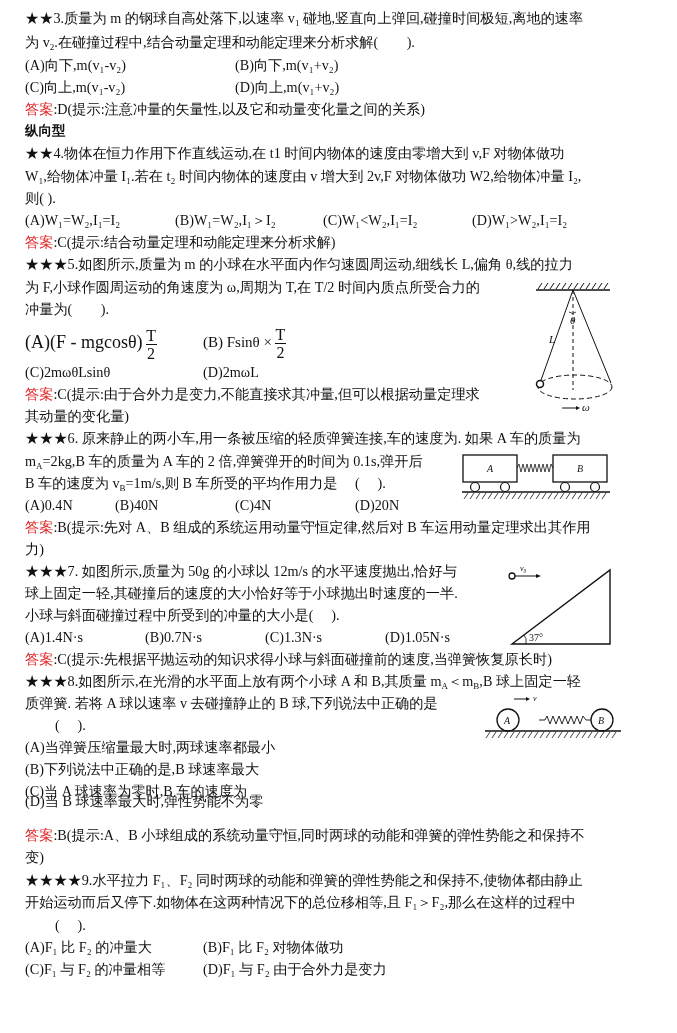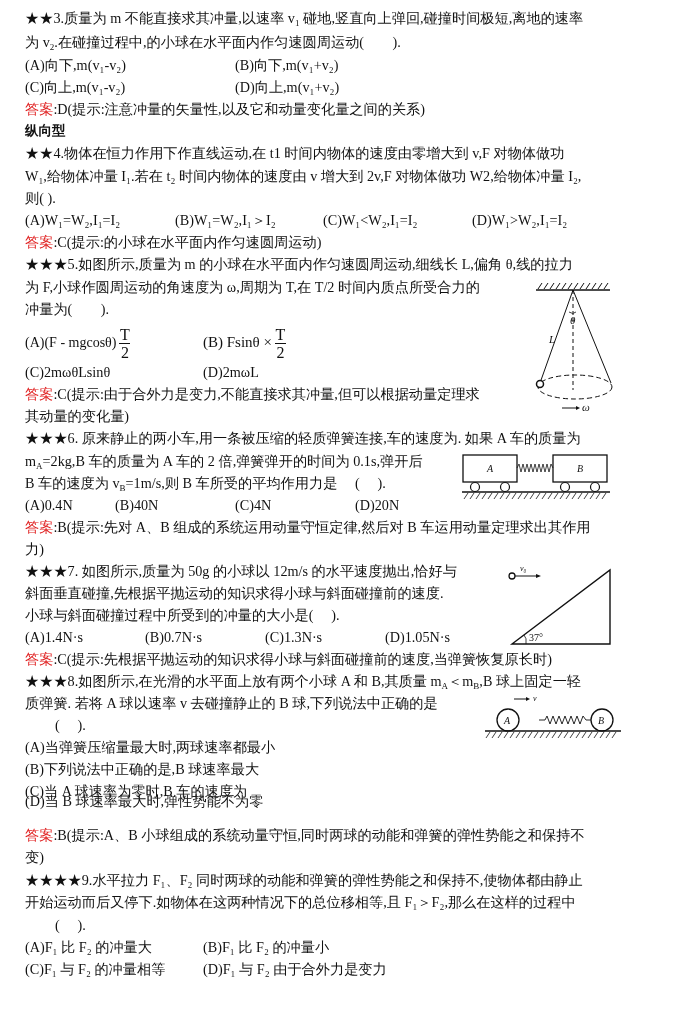--- a/index.html
+++ b/index.html
@@ -19,24 +19,24 @@
   .fig { position: absolute; }
   svg text { font-family: "Liberation Serif", serif; font-style: italic; fill: #111; }
 </style>
 </head>
 <body>
 
 <div class="page">
 
   <div>
     <div class="line" style="top:9px">
-      <span>★★</span><span>3.</span><span>质量为 m 不能直接求其冲量,以速率 v</span><sub>1</sub><span> 碰地,竖直向上弹回,碰撞时间极短,离地的速率</span>
+      <span>★★</span><span>3.</span><span>质量为 m 的钢球自高处落下,以速率 v</span><sub>1</sub><span> 碰地,竖直向上弹回,碰撞时间极短,离地的速率</span>
     </div>
     <div class="line" style="top:33px">
-      <span>为 v</span><sub>2</sub><span>.在碰撞过程中,的小球在水平面内作匀速圆周运动(　　).</span>
+      <span>为 v</span><sub>2</sub><span>.在碰撞过程中,结合动量定理和动能定理来分析求解(　　).</span>
     </div>
     <div class="line" style="top:56px">
       <span class="opt" style="left:0">(A)向下,m(v₁-v₂)</span>
       <span class="opt" style="left:210px">(B)向下,m(v₁+v₂)</span>
     </div>
     <div class="line" style="top:78px">
       <span class="opt" style="left:0">(C)向上,m(v₁-v₂)</span>
       <span class="opt" style="left:210px">(D)向上,m(v₁+v₂)</span>
     </div>
     <div class="line" style="top:100px">
@@ -52,33 +52,33 @@
     </div>
     <div class="line" style="top:167px">W₁,给物体冲量 I₁.若在 t₂ 时间内物体的速度由 v 增大到 2v,F 对物体做功 W2,给物体冲量 I₂,</div>
     <div class="line" style="top:189px">则(  ).</div>
     <div class="line" style="top:211px">
       <span class="opt" style="left:0">(A)W₁=W₂,I₁=I₂</span>
       <span class="opt" style="left:150px">(B)W₁=W₂,I₁＞I₂</span>
       <span class="opt" style="left:298px">(C)W₁&lt;W₂,I₁=I₂</span>
       <span class="opt" style="left:447px">(D)W₁&gt;W₂,I₁=I₂</span>
     </div>
     <div class="line" style="top:233px">
-      <span class="ans-label">答案</span><span>:C(提示:的小球在水平面内作匀速圆周运动)</span>
+      <span class="ans-label">答案</span><span>:C(提示:结合动量定理和动能定理来分析求解)</span>
     </div>
   </div>
 
   <div>
     <div class="line" style="top:255px">
       <span>★★★</span><span>5.</span><span>如图所示,质量为 m 的小球在水平面内作匀速圆周运动,细线长 L,偏角 θ,线的拉力</span>
     </div>
     <div class="line" style="top:278px">为 F,小球作圆周运动的角速度为 ω,周期为 T,在 T/2 时间内质点所受合力的</div>
     <div class="line" style="top:300px">冲量为(　　).</div>
     <div class="line" style="top:322px; height:40px; line-height:40px">
       <span class="opt" style="left:0">
-        <span style="font-size:14px">(A)(F - mgcosθ)</span><span class="frac">
+        <span style="font-size:18px">(A)(F - mgcosθ)</span><span class="frac">
             <span>T</span>
             <span class="bar"></span>
             <span>2</span>
           </span>
       </span>
       <span class="opt" style="left:178px">
         <span style="font-size:15px">(B) Fsinθ ×</span><span class="frac">
             <span>T</span>
             <span class="bar"></span>
             <span>2</span>
@@ -114,21 +114,21 @@
     <div class="line" style="top:518px">
       <span class="ans-label">答案</span><span>:B(提示:先对 A、B 组成的系统运用动量守恒定律,然后对 B 车运用动量定理求出其作用</span>
     </div>
     <div class="line" style="top:540px">力)</div>
   </div>
 
   <div>
     <div class="line" style="top:562px">
       <span>★★★</span><span>7.</span><span> 如图所示,质量为 50g 的小球以 12m/s 的水平速度抛出,恰好与</span>
     </div>
-    <div class="line" style="top:584px">斜面垂直碰撞,先根据平抛运动的知识求得小球与斜面碰撞前的速度.</div>
+    <div class="line" style="top:584px">球上固定一轻,其碰撞后的速度的大小恰好等于小球抛出时速度的一半.</div>
     <div class="line" style="top:606px">小球与斜面碰撞过程中所受到的冲量的大小是(　 ).</div>
     <div class="line" style="top:628px">
       <span class="opt" style="left:0">(A)1.4N·s</span>
       <span class="opt" style="left:120px">(B)0.7N·s</span>
       <span class="opt" style="left:240px">(C)1.3N·s</span>
       <span class="opt" style="left:360px">(D)1.05N·s</span>
     </div>
     <div class="line" style="top:650px">
       <span class="ans-label">答案</span><span>:C(提示:先根据平抛运动的知识求得小球与斜面碰撞前的速度,当弹簧恢复原长时)</span>
     </div>
@@ -151,21 +151,21 @@
   </div>
 
   <div>
     <div class="line" style="top:871px">
       <span>★★★★</span><span>9.</span><span>水平拉力 F₁、F₂ 同时两球的动能和弹簧的弹性势能之和保持不,使物体都由静止</span>
     </div>
     <div class="line" style="top:893px">开始运动而后又停下.如物体在这两种情况下的总位移相等,且 F₁＞F₂,那么在这样的过程中</div>
     <div class="line" style="top:916px; left:30px">(　 ).</div>
     <div class="line" style="top:938px">
       <span class="opt" style="left:0">(A)F₁ 比 F₂ 的冲量大</span>
-      <span class="opt" style="left:178px">(B)F₁ 比 F₂ 的冲量小</span>
+      <span class="opt" style="left:178px">(B)F₁ 比 F₂ 对物体做功</span>
     </div>
     <div class="line" style="top:960px">
       <span class="opt" style="left:0">(C)F₁ 与 F₂ 的冲量相等</span>
       <span class="opt" style="left:178px">(D)F₁ 与 F₂ 由于合外力是变力</span>
     </div>
   </div>
 </div>
 
 <svg class="fig" style="left:528px; top:280px" width="90" height="135" viewBox="0 0 90 135">
   <line x1="8" y1="10" x2="82" y2="10" stroke="#111" stroke-width="1.5"></line>

